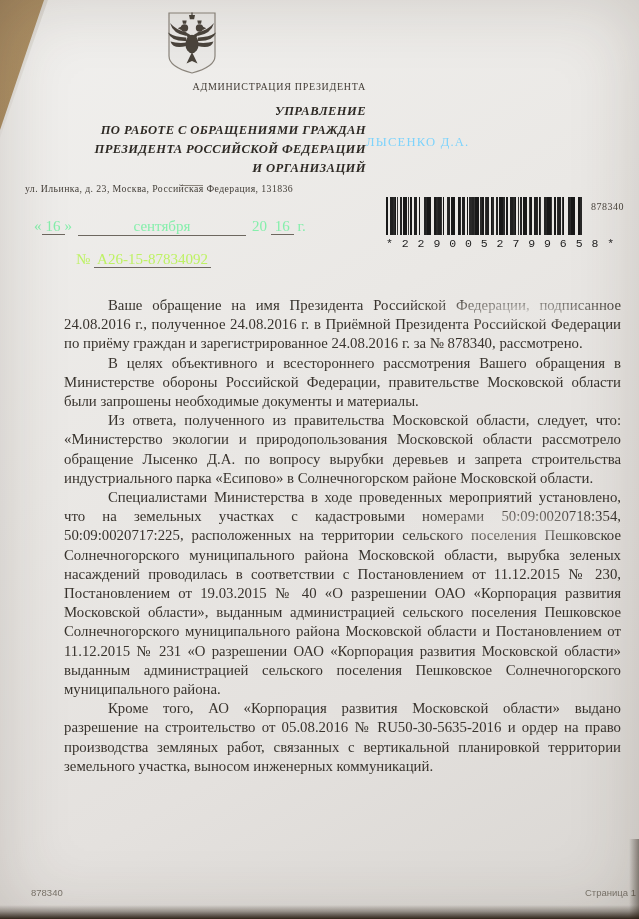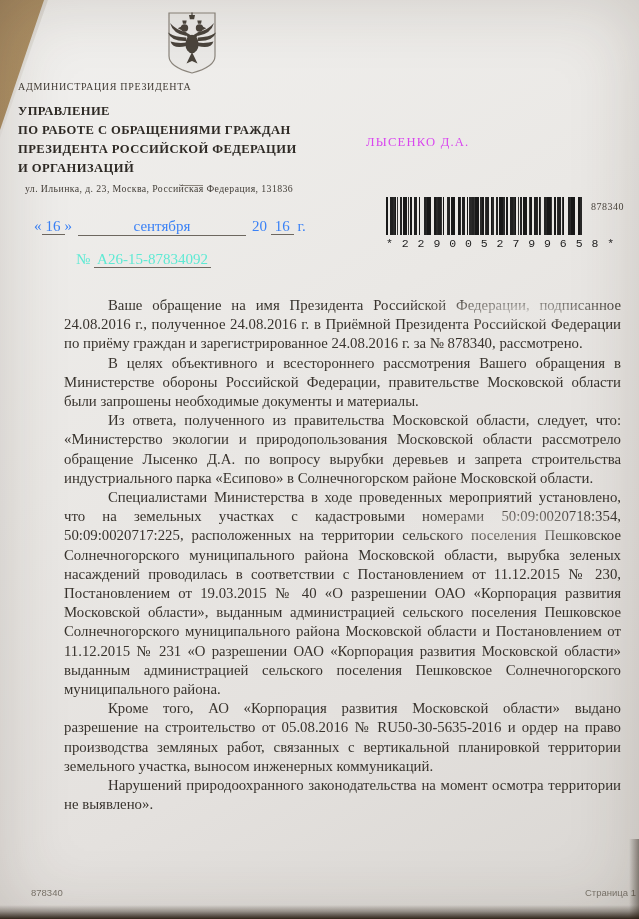--- a/index.html
+++ b/index.html
@@ -36,55 +36,55 @@
     position:absolute;right:0;bottom:0;width:10px;height:80px;
     background:linear-gradient(to left,rgba(38,28,18,.45),rgba(38,28,18,0));
   }
   
   #vignette{
     position:absolute;inset:0;pointer-events:none;
     box-shadow:inset 0 0 70px rgba(60,45,25,.18);
   }
   
   #letterhead{
-    position:absolute;left:18px;top:10px;width:348px;text-align:left;
+    position:absolute;left:18px;top:10px;width:348px;text-align:right;
   }
   #crest{display:block;margin:0 auto 4px auto;}
   .org-line{font-size:10px;letter-spacing:.7px;color:#413b34;line-height:13px;}
-  #dept{margin-top:9px;font-weight:bold;font-size:12.6px;letter-spacing:.4px;line-height:19px;color:#2e2a25;}
+  #dept{margin-top:9px;font-weight:bold;font-size:12.6px;letter-spacing:.4px;line-height:19px;color:#2e2a25;font-style:italic;}
   #divider{width:22px;height:1px;background:#8a847b;margin:7px auto 0 auto;}
   #address{
     position:absolute;left:25px;top:183px;font-size:9.8px;letter-spacing:.4px;color:#45403a;white-space:nowrap;
   }
   
-  #recipient{position:absolute;left:366px;top:135px;font-size:12.6px;letter-spacing:1.2px;color:#d946ef;}
+  #recipient{position:absolute;left:366px;top:135px;font-size:12.6px;letter-spacing:1.2px;color:#7dd3fc;}
   #barcode-number{position:absolute;left:591px;top:201px;font-size:10px;color:#4a443d;letter-spacing:.5px;}
   #barcode-bars{
     position:absolute;left:386px;top:197px;width:196px;height:38px;
     background:
       repeating-linear-gradient(90deg,
         #191919 0 2px, rgba(0,0,0,0) 2px 4px,
         #202020 4px 7px, rgba(0,0,0,0) 7px 9px,
         #151515 9px 10px, rgba(0,0,0,0) 10px 14px,
         #232323 14px 16px, rgba(0,0,0,0) 16px 17px,
         #181818 17px 21px, rgba(0,0,0,0) 21px 24px),
       repeating-linear-gradient(90deg,
         rgba(20,20,20,.85) 0 1px, rgba(0,0,0,0) 1px 6px,
         rgba(20,20,20,.9) 6px 9px, rgba(0,0,0,0) 9px 11px);
   }
   #barcode-digits{
     position:absolute;left:386px;top:237px;width:196px;text-align:center;
     font-family:"Liberation Mono","DejaVu Sans Mono",monospace;
     font-size:11.5px;letter-spacing:1px;color:#1d1d1d;white-space:nowrap;
   }
   
-  #date-line{position:absolute;left:34px;top:218px;font-size:15px;color:#3b82f6;}
+  #date-line{position:absolute;left:34px;top:218px;font-size:15px;color:#86efac;}
   #date-line .ul{border-bottom:1px solid #6d675f;padding:0 4px;}
   #date-line .month{display:inline-block;width:168px;text-align:center;border-bottom:1px solid #6d675f;margin:0 6px;}
-  #ref-line{position:absolute;left:76px;top:251px;font-size:15px;color:#5eead4;}
+  #ref-line{position:absolute;left:76px;top:251px;font-size:15px;color:#bef264;}
   #ref-line .ul{border-bottom:1px solid #6d675f;padding:0 3px;}
   
   #body-text{
     position:absolute;left:64px;top:296px;width:557px;
     font-size:14.8px;line-height:19.2px;text-align:justify;color:#38332d;
   }
   #body-text p{margin:0;text-indent:44px;}
   
   .fade{position:absolute;pointer-events:none;}
   #fade1{left:410px;top:294px;width:225px;height:32px;
@@ -157,21 +157,20 @@
     <span>№</span>
     <span class="ul">А26-15-87834092</span>
   </div>
 
   <div id="body-text">
     <p>Ваше обращение на имя Президента Российской Федерации, подписанное 24.08.2016 г., полученное 24.08.2016 г. в Приёмной Президента Российской Федерации по приёму граждан и зарегистрированное 24.08.2016 г. за № 878340, рассмотрено.</p>
     <p>В целях объективного и всестороннего рассмотрения Вашего обращения в Министерстве обороны Российской Федерации, правительстве Московской области были запрошены необходимые документы и материалы.</p>
     <p>Из ответа, полученного из правительства Московской области, следует, что: «Министерство экологии и природопользования Московской области рассмотрело обращение Лысенко Д.А. по вопросу вырубки деревьев и запрета строительства индустриального парка «Есипово» в Солнечногорском районе Московской области.</p>
     <p>Специалистами Министерства в ходе проведенных мероприятий установлено, что на земельных участках с кадастровыми номерами 50:09:0020718:354, 50:09:0020717:225, расположенных на территории сельского поселения Пешковское Солнечногорского муниципального района Московской области, вырубка зеленых насаждений проводилась в соответствии с Постановлением от 11.12.2015 № 230, Постановлением от 19.03.2015 № 40 «О разрешении ОАО «Корпорация развития Московской области», выданным администрацией сельского поселения Пешковское Солнечногорского муниципального района Московской области и Постановлением от 11.12.2015 № 231 «О разрешении ОАО «Корпорация развития Московской области» выданным администрацией сельского поселения Пешковское Солнечногорского муниципального района.</p>
     <p>Кроме того, АО «Корпорация развития Московской области» выдано разрешение на строительство от 05.08.2016 № RU50-30-5635-2016 и ордер на право производства земляных работ, связанных с вертикальной планировкой территории земельного участка, выносом инженерных коммуникаций.</p>
-    <p>Нарушений природоохранного законодательства на момент осмотра территории не выявлено».</p>
   </div>
 
   <div id="fade1" class="fade"></div>
   <div id="fade2" class="fade"></div>
 
   <div id="footer-left" class="footer">878340</div>
   <div id="footer-right" class="footer">Страница 1 из</div>
 
   <div id="right-edge"></div>
   <div id="bottom-edge"></div>

